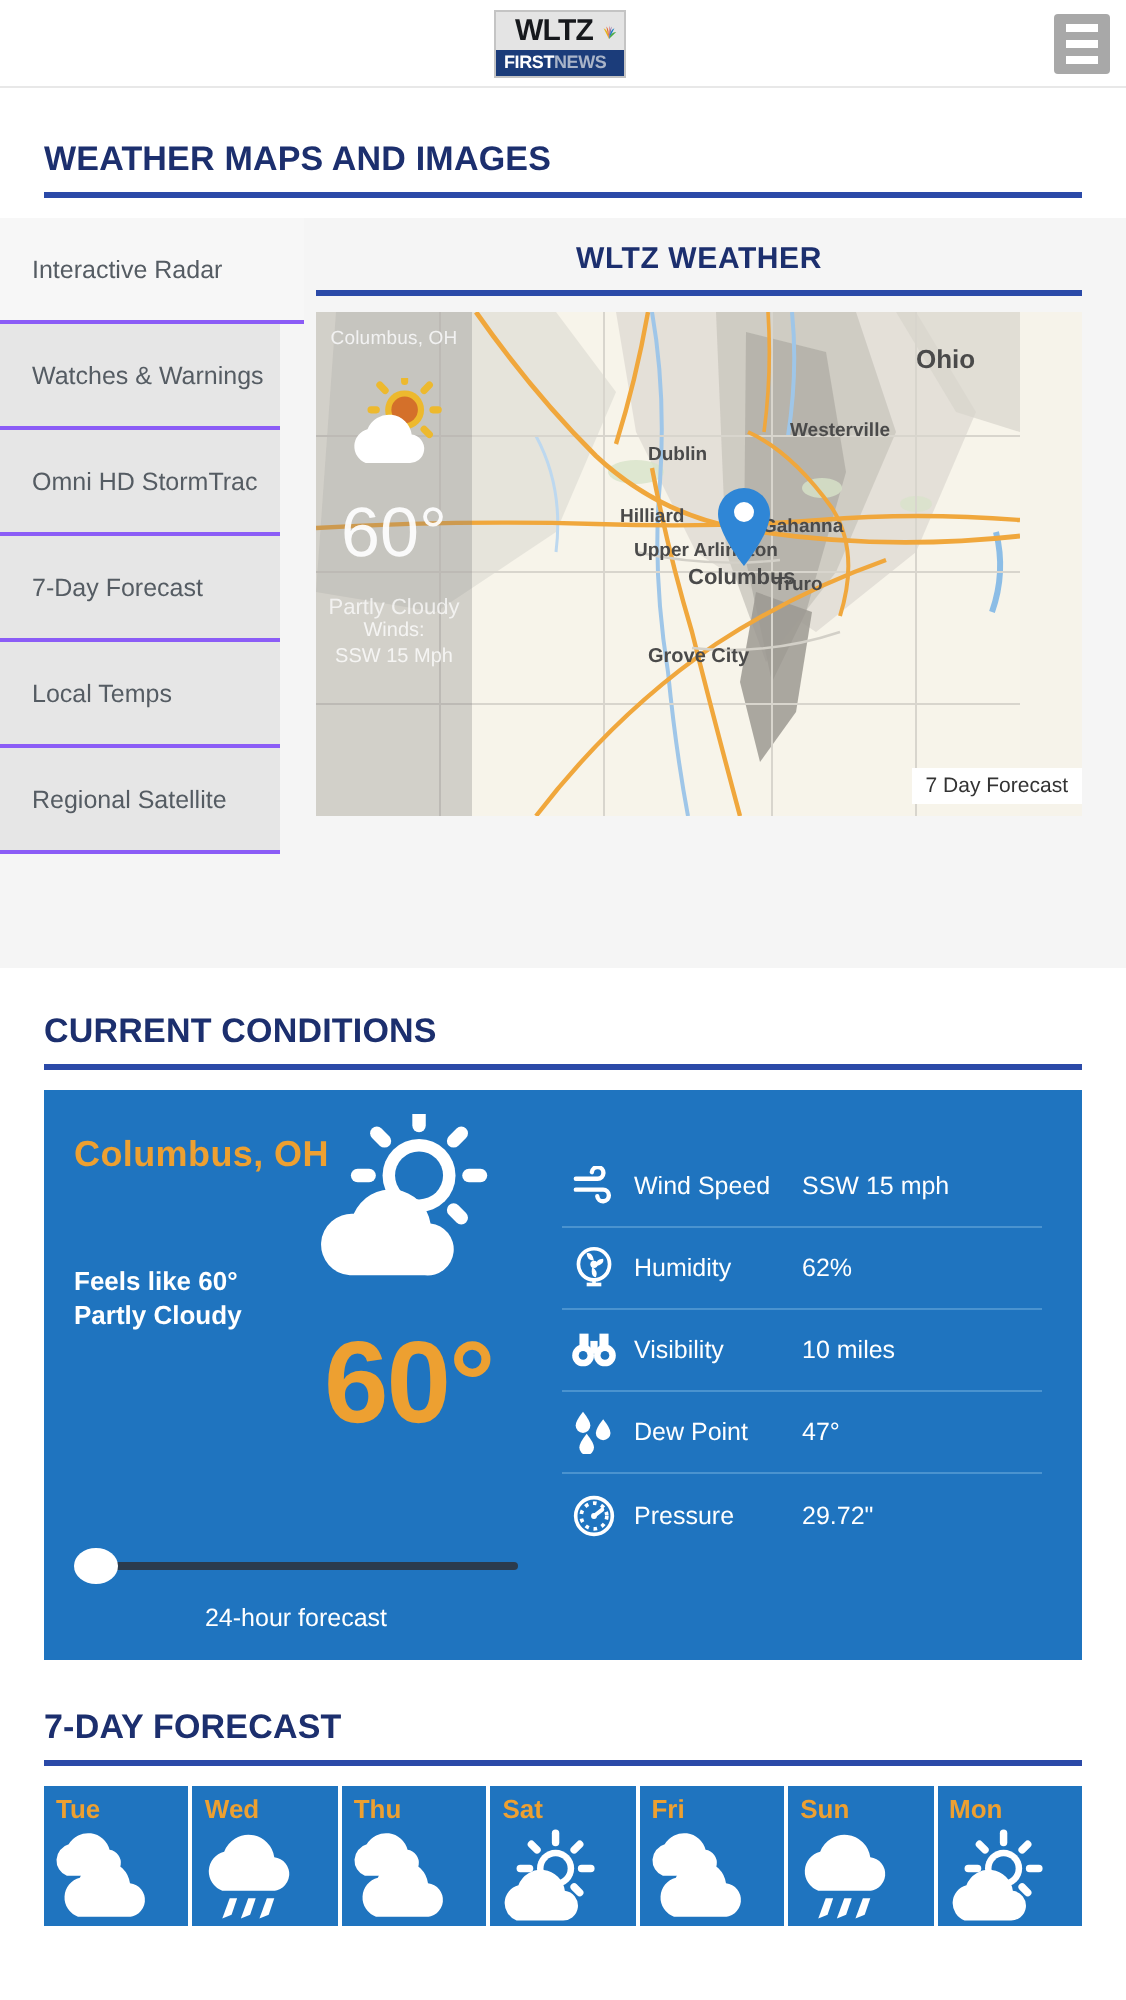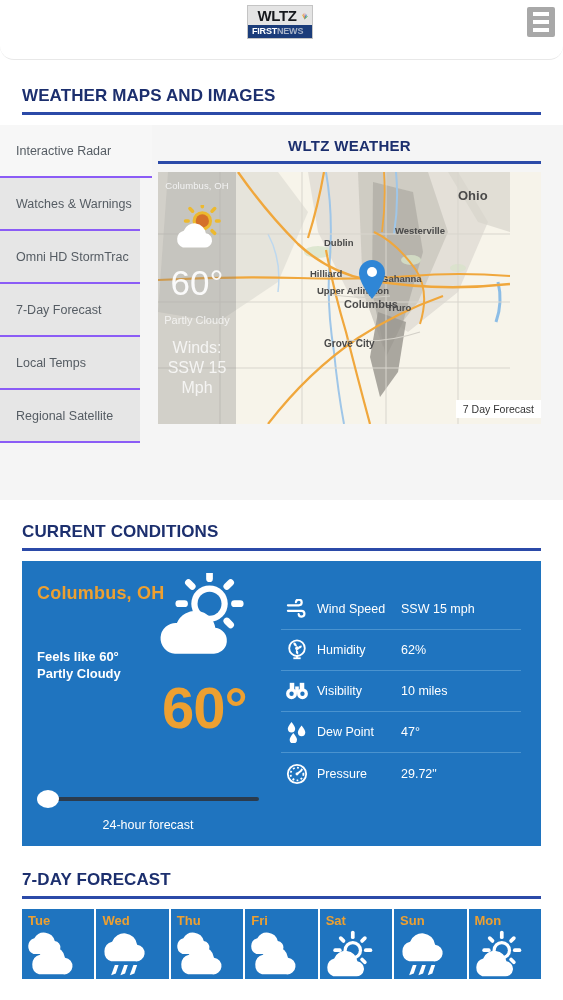--- a/index.html
+++ b/index.html
@@ -7,24 +7,23 @@
     width: 563px; height: 1000px;
     background: #ffffff;
     font-family: "Liberation Sans", sans-serif;
     overflow: hidden;
   }
   body { position: relative; }
 
   
   .site-header {
     position: relative;
-    height: 60px;
+    height: 44px;
     background: #ffffff;
     border-bottom: 1px solid #e8e8e8;
-    border-radius: 14px;
   }
   .logo {
     position: absolute;
     left: 247px; top: 5px;
     width: 66px; height: 34px;
     background: #d9d9d9;
     border: 1px solid #c4c4c4;
     display: flex; flex-direction: column;
     overflow: hidden;
   }
@@ -164,21 +163,21 @@
   .ov-icon { margin: 14px auto 0; width: 54px; height: 46px; position: relative; }
   .ov-temp {
     font-size: 35px; color: #ffffff;
     font-weight: normal; margin-top: 14px; line-height: 1;
     opacity: 0.92;
   }
   .ov-cond {
     font-size: 11px; margin-top: 14px; opacity: 0.72;
   }
   .ov-wind {
-    font-size: 16px; margin-top: 12px; line-height: 1.25; opacity: 0.78;
+    font-size: 10px; margin-top: 0; line-height: 1.25; opacity: 0.78;
   }
   .map-badge {
     position: absolute;
     right: 0; bottom: 6px;
     background: #ffffff;
     padding: 3px 7px;
     font-size: 10.5px;
     color: #333333;
     cursor: pointer;
   }
@@ -604,48 +603,48 @@
       <div class="fc-name">Thu</div>
       <div class="fc-icon">
         <svg viewBox="0 0 56 50" width="52" height="48" fill="#ffffff">
           <path d="M8 26 a9 9 0 0 1 1 -17 a12 12 0 0 1 22 3 a7 7 0 0 1 -2 14Z"></path>
           <path d="M14 48 a11 11 0 0 1 1 -21 a14 14 0 0 1 27 3 a9 9 0 0 1 -2 18Z"></path>
         </svg>
       </div>
     </div>
 
     <div class="fc-day">
-      <div class="fc-name">Fri</div>
-      <div class="fc-icon">
-        <svg viewBox="0 0 56 50" width="52" height="48" fill="#ffffff">
-          <path d="M8 26 a9 9 0 0 1 1 -17 a12 12 0 0 1 22 3 a7 7 0 0 1 -2 14Z"></path>
-          <path d="M14 48 a11 11 0 0 1 1 -21 a14 14 0 0 1 27 3 a9 9 0 0 1 -2 18Z"></path>
-        </svg>
-      </div>
-    </div>
-
-    <div class="fc-day">
       <div class="fc-name">Sat</div>
       <div class="fc-icon">
         <svg viewBox="0 0 56 50" width="52" height="48">
           <g fill="#ffffff">
             <circle cx="31" cy="22" r="10"></circle>
             <g stroke="#ffffff" stroke-width="4" stroke-linecap="round">
               <path d="M31 8 V3"></path>
                 <path d="M31 36 V41"></path>
               <path d="M17 22 H12"></path>
                 <path d="M45 22 H50"></path>
               <path d="M21 12 L18 9"></path>
                 <path d="M41 32 L44 35"></path>
               <path d="M41 12 L44 9"></path>
                 <path d="M21 32 L18 35"></path>
             </g>
             <circle cx="31" cy="22" r="6.5" fill="#1f74bf"></circle>
           </g>
           <path d="M10 50 a10 10 0 0 1 1 -19 a13 13 0 0 1 25 3 a8 8 0 0 1 -2 16Z" fill="#ffffff"></path>
+        </svg>
+      </div>
+    </div>
+
+    <div class="fc-day">
+      <div class="fc-name">Fri</div>
+      <div class="fc-icon">
+        <svg viewBox="0 0 56 50" width="52" height="48" fill="#ffffff">
+          <path d="M8 26 a9 9 0 0 1 1 -17 a12 12 0 0 1 22 3 a7 7 0 0 1 -2 14Z"></path>
+          <path d="M14 48 a11 11 0 0 1 1 -21 a14 14 0 0 1 27 3 a9 9 0 0 1 -2 18Z"></path>
         </svg>
       </div>
     </div>
 
     <div class="fc-day">
       <div class="fc-name">Sun</div>
       <div class="fc-icon">
         <svg viewBox="0 0 56 50" width="52" height="48" fill="#ffffff">
           <path d="M12 34 a11 11 0 0 1 1 -21 a14 14 0 0 1 27 3 a9 9 0 0 1 -2 18Z"></path>
           <path d="M16 38 l-4 11 l5 -2 l3 -9Z"></path>

